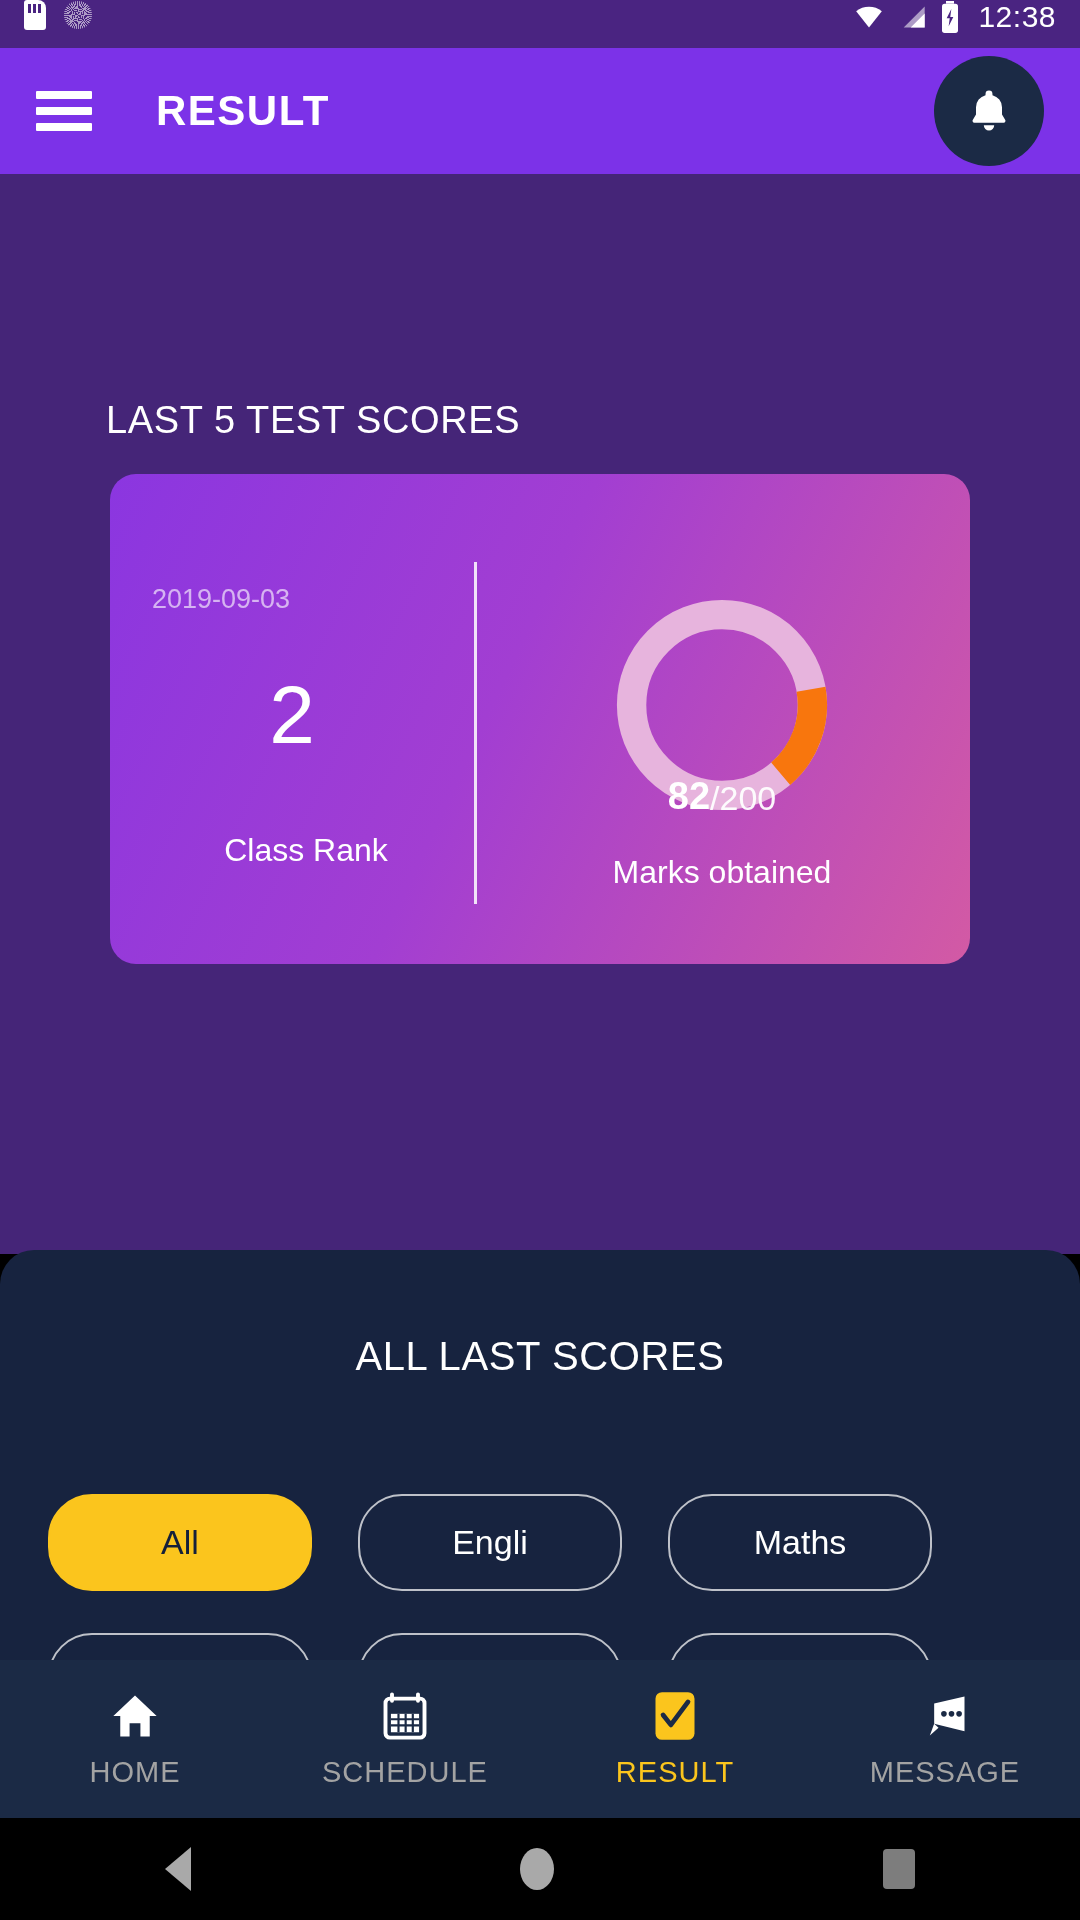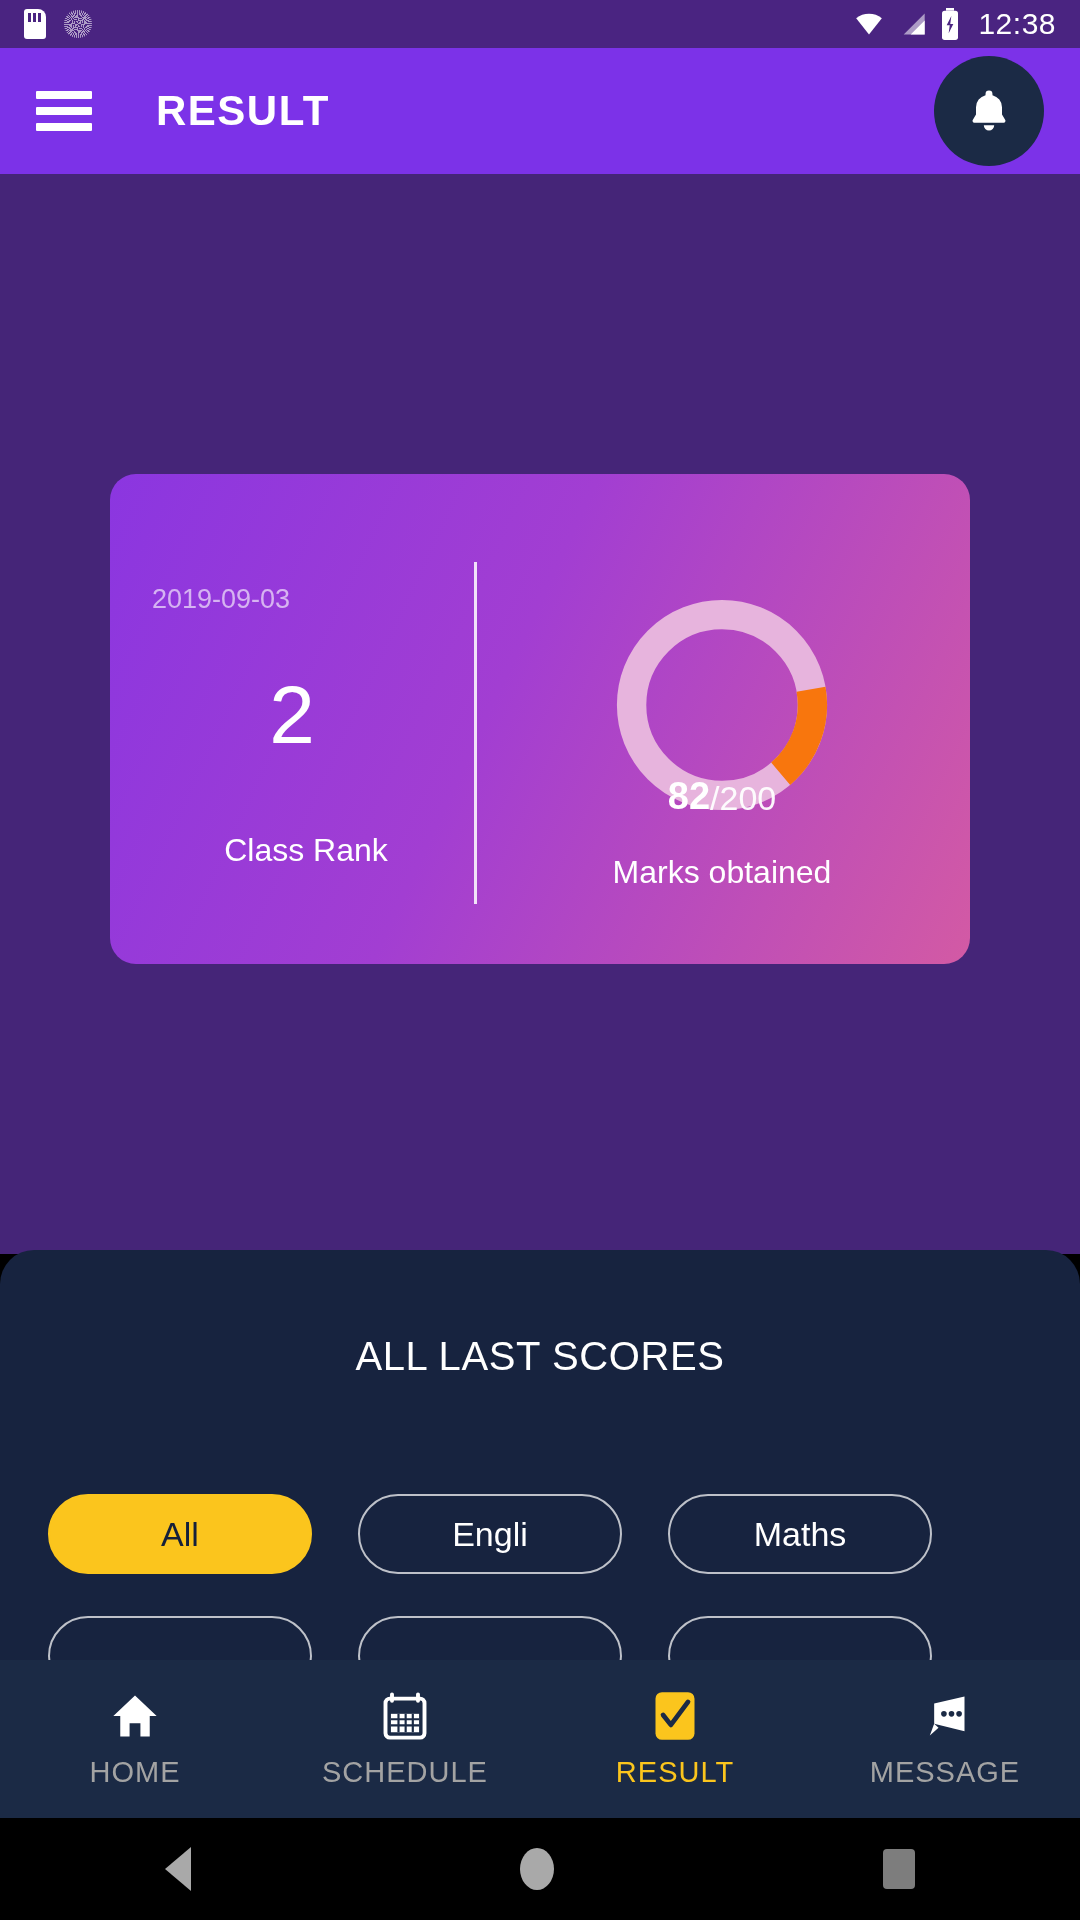--- a/index.html
+++ b/index.html
@@ -8,21 +8,21 @@
     font-family:"Liberation Sans", sans-serif;
     background:#000;
     overflow:hidden;
     position:relative;
   }
   #app { position:absolute; inset:0; width:1080px; height:1920px; }
 
   
   .statusbar{
     position:absolute; top:0; left:0; width:1080px; height:48px;
-    background:#4a2481; display:flex; align-items:center;
+    background:#4a2481; display:flex; align-items:flex-start;
     padding:0 24px; color:#fff;
   }
   .sb-left{ display:flex; align-items:center; gap:18px; }
   .sb-right{ margin-left:auto; display:flex; align-items:center; gap:12px; }
   .sb-time{ font-size:30px; font-weight:400; letter-spacing:.5px; margin-left:6px; }
 
   .ic-sd{ width:22px; height:30px; background:#fff;
           border-radius:3px 8px 3px 3px; position:relative; }
   .ic-sd:before{ content:""; position:absolute; top:4px; left:4px;
           width:14px; height:9px;
@@ -109,21 +109,21 @@
   }
   .panel-title{
     position:absolute; top:84px; left:0; width:1080px; text-align:center;
     color:#fff; font-size:40px; letter-spacing:.6px;
   }
   .chip-grid{
     position:absolute; top:244px; left:48px; width:984px;
     display:flex; flex-wrap:wrap; gap:42px 46px;
   }
   .chip{
-    width:264px; height:80px; border-radius:44px;
+    width:264px; height:97px; border-radius:44px;
     display:flex; align-items:center; justify-content:center;
     color:#fff; font-size:34px; border:2px solid rgba(255,255,255,.72);
     background:transparent;
   }
   .chip.selected{
     background:#fbc51d; border-color:#fbc51d; color:#15203a; font-weight:500;
   }
 
   
   .bottom-nav{
@@ -182,20 +182,21 @@
     <div class="bell-btn">
       <svg width="52" height="56" viewBox="0 0 24 24">
         <path d="M12 2.5a1.6 1.6 0 0 1 1.6 1.6v.6a5.8 5.8 0 0 1 4.4 5.6v3.3l1.5 2.6a.8.8 0 0 1-.7 1.2H5.2a.8.8 0 0 1-.7-1.2L6 13.6v-3.3a5.8 5.8 0 0 1 4.4-5.6v-.6A1.6 1.6 0 0 1 12 2.5z" fill="#fff"></path>
         <path d="M9.6 18.6h4.8a2.4 2.4 0 0 1-4.8 0z" fill="#fff"></path>
       </svg>
     </div>
   </div>
 
   <div class="purple-body">
 
+    <div class="section-title">LAST 5 TEST SCORES</div>
 
     <div class="score-card">
       <div class="card-date">2019-09-03</div>
 
       <div class="card-divider"></div>
 
       <div class="rank-block">
         <div class="rank-value">2</div>
         <svg class="rank-watermark" width="140" height="96" viewBox="0 0 70 48">
           <path d="M4 42 h18 V16 h26 V42" fill="none" stroke="#3d1570" stroke-width="6"></path>

